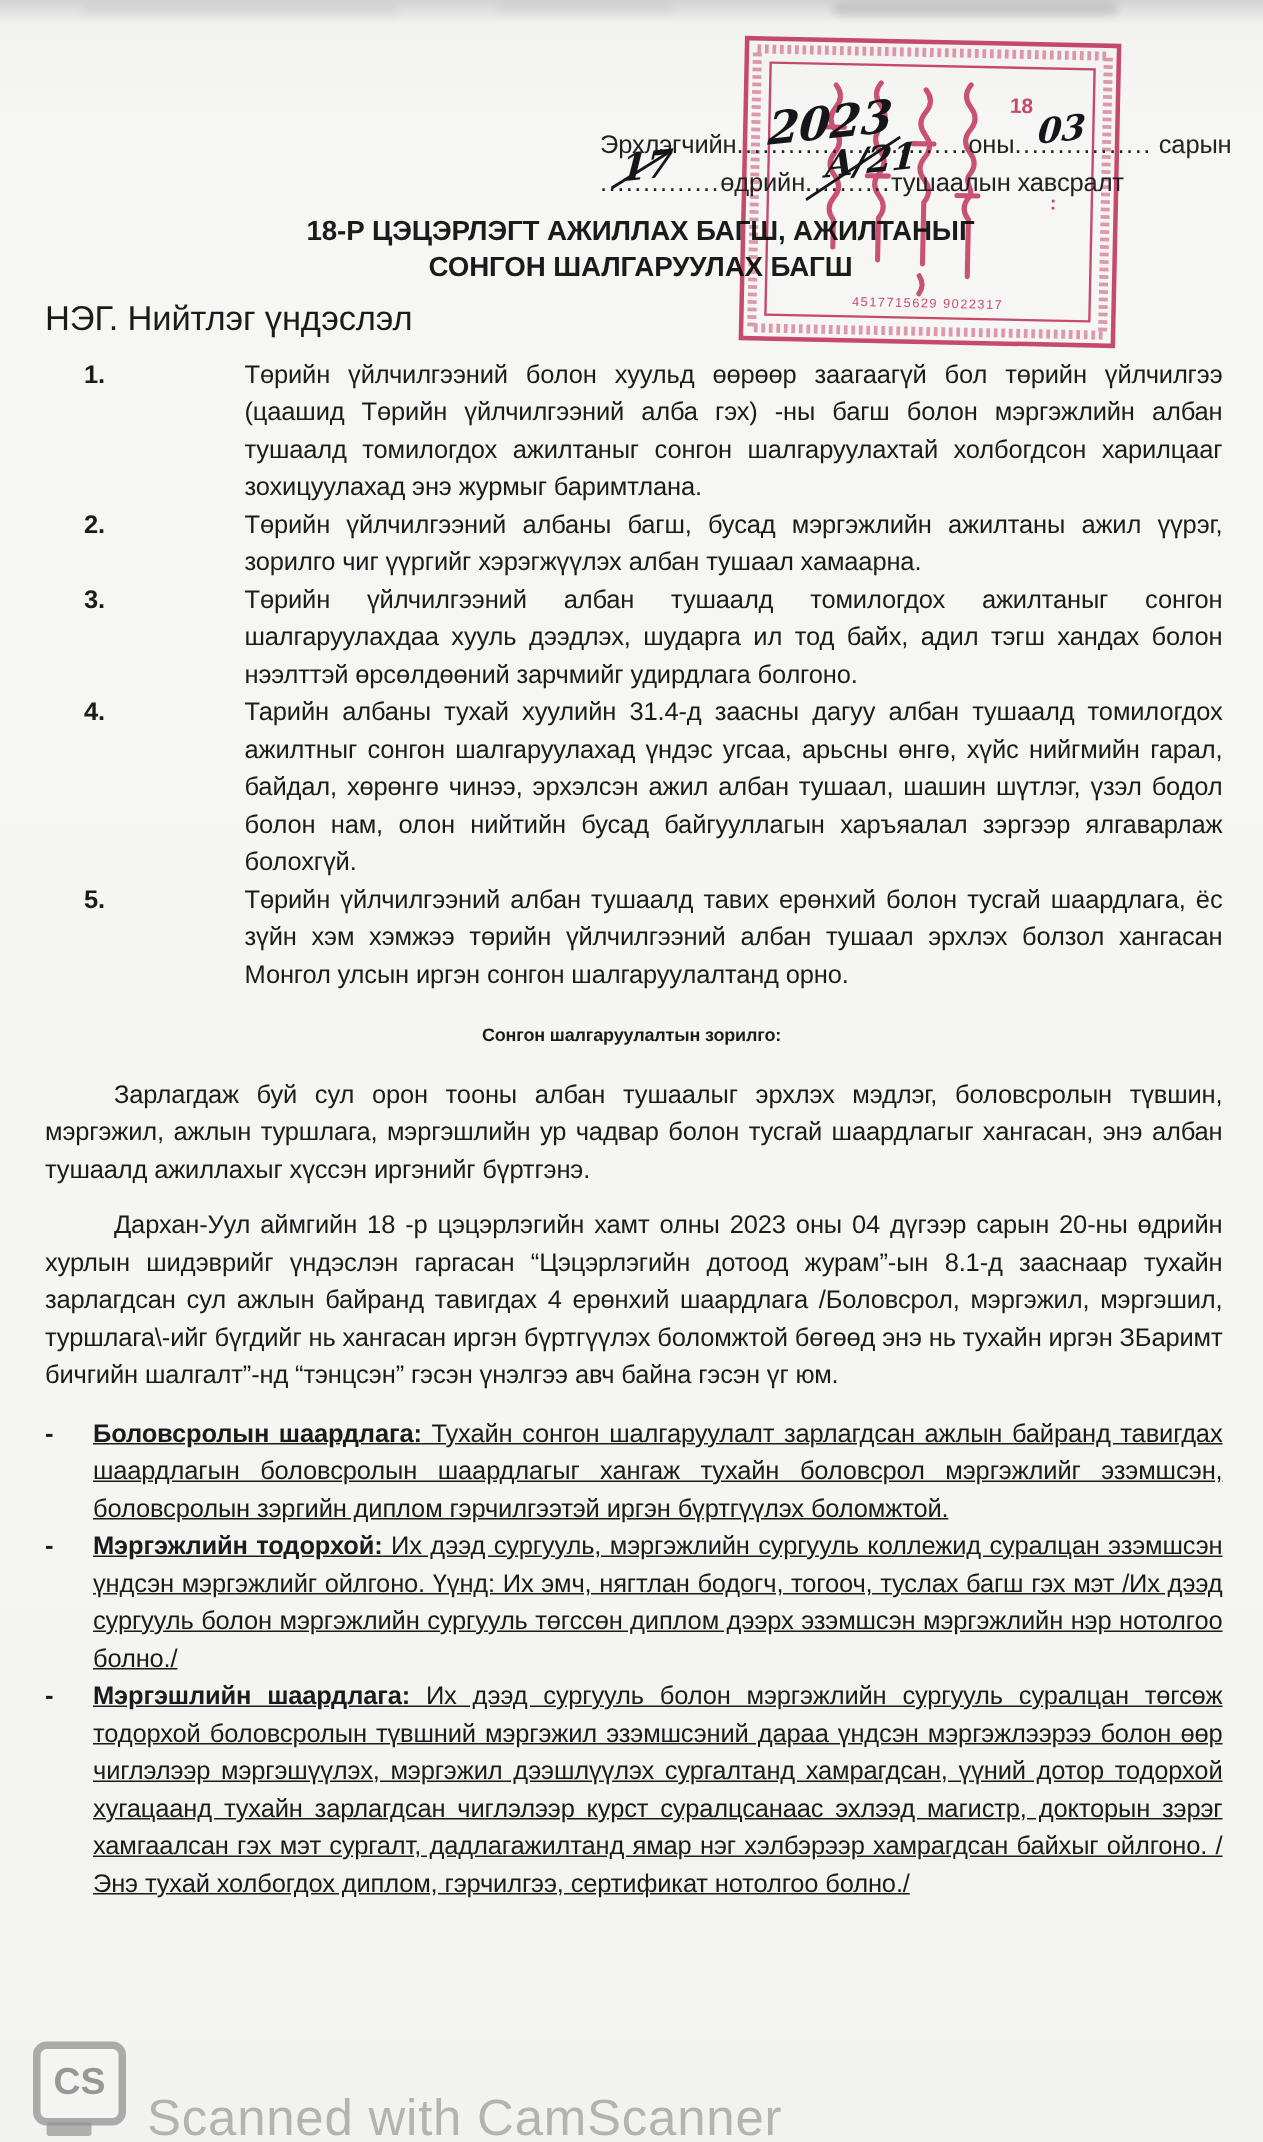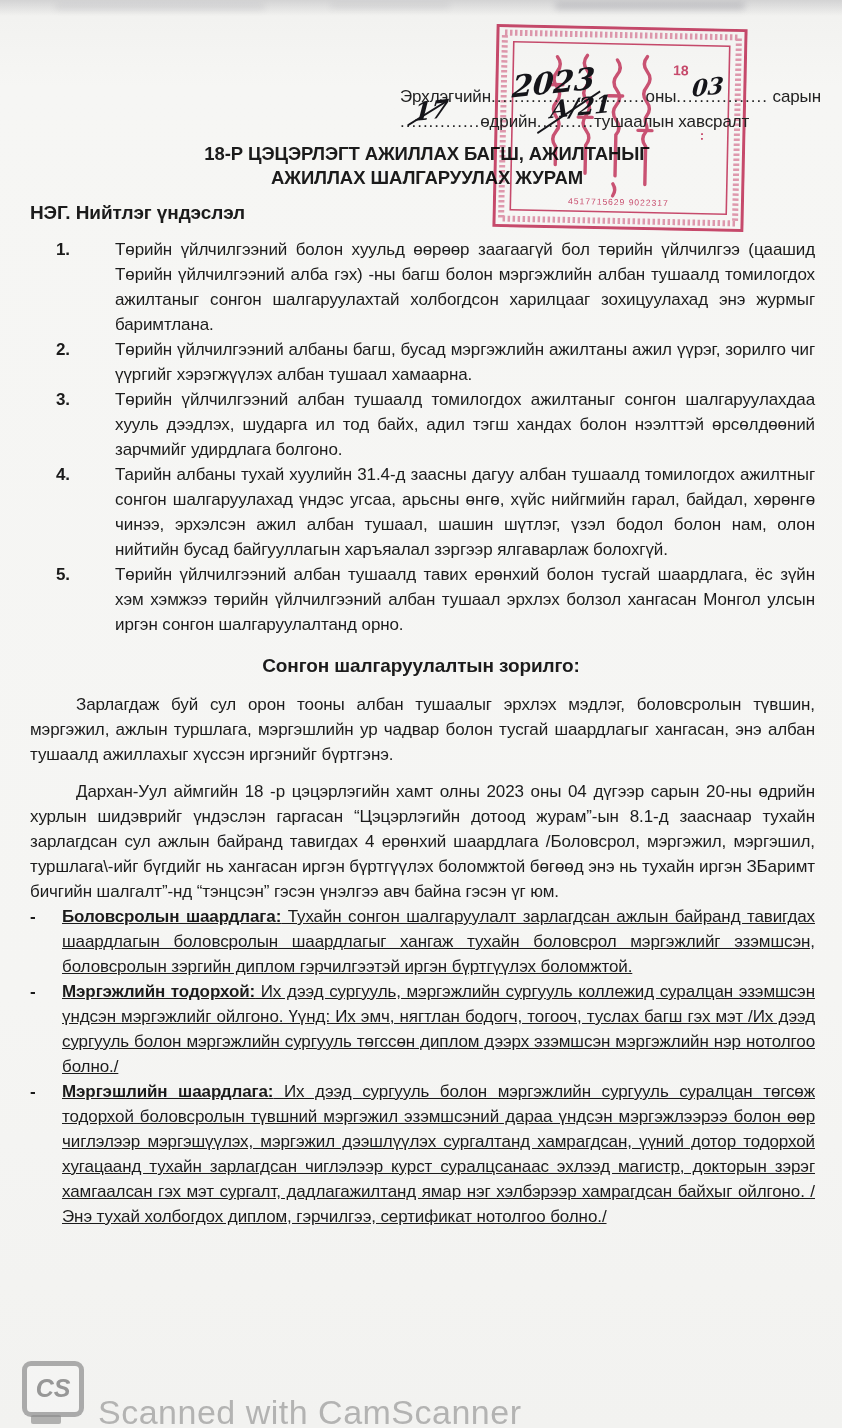--- a/index.html
+++ b/index.html
@@ -30,44 +30,44 @@
   .hand-year{left:112px;top:-14px;font-size:30px;}
   .hand-month{left:292px;top:-10px;font-size:23px;}
   .hand-day{left:14px;top:14px;font-size:25px;}
   .hand-order{left:150px;top:10px;font-size:24px;}
   .hand-day::after{content:"";position:absolute;left:-8px;top:14px;width:42px;height:2px;
     background:#15151a;transform:rotate(-28deg);}
   .hand-order::after{content:"";position:absolute;left:-16px;top:16px;width:70px;height:2px;
     background:#15151a;transform:rotate(-30deg);}
 
   .title{margin-top:8px;text-align:center;font-weight:700;font-size:18.5px;line-height:24px;padding-left:12px;}
-  .sec-heading{margin:10px 30px 10px 30px;font-weight:700;font-size:19px;}
+  .sec-heading{margin:10px 30px 10px 30px;font-weight:400;font-size:23px;}
 
   .numlist{padding:2px 27px 0 30px;}
   .item{display:flex;}
   .item .num{flex:none;width:85px;padding-left:26px;box-sizing:border-box;font-weight:700;}
-  .item .itext{flex:1;text-align:justify;}
+  .item .itext{flex:1;text-align:justify;margin-left:48px;}
 
-  .center-heading{margin:16px 0 14px 0;text-align:center;font-weight:700;font-size:19px;}
+  .center-heading{margin:16px 0 14px 0;text-align:center;font-weight:700;font-size:12px;}
 
   .para{margin:0 27px 12px 30px;text-align:justify;text-indent:46px;}
-  .para:last-of-type{margin-bottom:0;}
+  .para:last-of-type{margin-bottom:14px;}
 
   .bullets{padding:0 27px 0 30px;}
   .bullet{display:flex;}
   .bullet .dash{flex:none;width:32px;font-weight:700;}
   .bullet .btext{flex:1;text-align:justify;text-decoration:underline;}
   .bullet .lead{font-weight:700;}
 
   
   .watermark{position:absolute;left:22px;top:1352px;display:flex;align-items:center;
     color:rgba(140,140,140,.62);}
   .cs-box{position:relative;display:inline-flex;align-items:center;justify-content:center;
     width:52px;height:46px;border:5px solid rgba(140,140,140,.7);border-radius:9px;
-    font-weight:700;font-size:25px;color:rgba(120,120,120,.75);margin-right:14px;background:rgba(250,250,250,.25);font-style:italic;}
+    font-weight:700;font-size:25px;color:rgba(120,120,120,.75);margin-right:14px;background:rgba(250,250,250,.25);}
   .cs-box::after{content:"";position:absolute;left:4px;bottom:-12px;width:30px;height:9px;
     background:rgba(140,140,140,.65);border-radius:2px;}
   .wm-text{font-size:34px;font-weight:400;letter-spacing:.5px;
     font-family:"Liberation Sans",sans-serif;margin-top:48px;}
 </style>
 </head>
 <body>
 
 <div class="page">
 
@@ -106,21 +106,21 @@
     <div class="hline"><span>Эрхлэгчийн</span><span class="dots">...........................</span><span>оны</span><span class="dots">................</span><span> сарын</span></div>
     <div class="hline"><span class="dots">..............</span><span>өдрийн</span><span class="dots">..........</span><span>тушаалын хавсралт</span></div>
     <span class="hand hand-year">2023</span>
     <span class="hand hand-month">03</span>
     <span class="hand hand-day">17</span>
     <span class="hand hand-order">А/21</span>
   </div>
 
   <div class="title">
     <div>18-Р ЦЭЦЭРЛЭГТ АЖИЛЛАХ  БАГШ, АЖИЛТАНЫГ</div>
-    <div>АЖИЛЛАХ ШАЛГАРУУЛАХ ЖУРАМ</div>
+    <div>СОНГОН ШАЛГАРУУЛАХ БАГШ</div>
   </div>
 
   <div class="sec-heading">НЭГ. Нийтлэг үндэслэл</div>
 
   <div class="numlist">
     <div class="item">
         <div class="num">1.</div>
         <div class="itext">Төрийн үйлчилгээний болон хуульд өөрөөр заагаагүй бол төрийн үйлчилгээ (цаашид Төрийн үйлчилгээний алба гэх) -ны багш болон мэргэжлийн албан тушаалд томилогдох ажилтаныг сонгон шалгаруулахтай холбогдсон харилцааг зохицуулахад энэ журмыг баримтлана.</div>
       </div>
     <div class="item">

